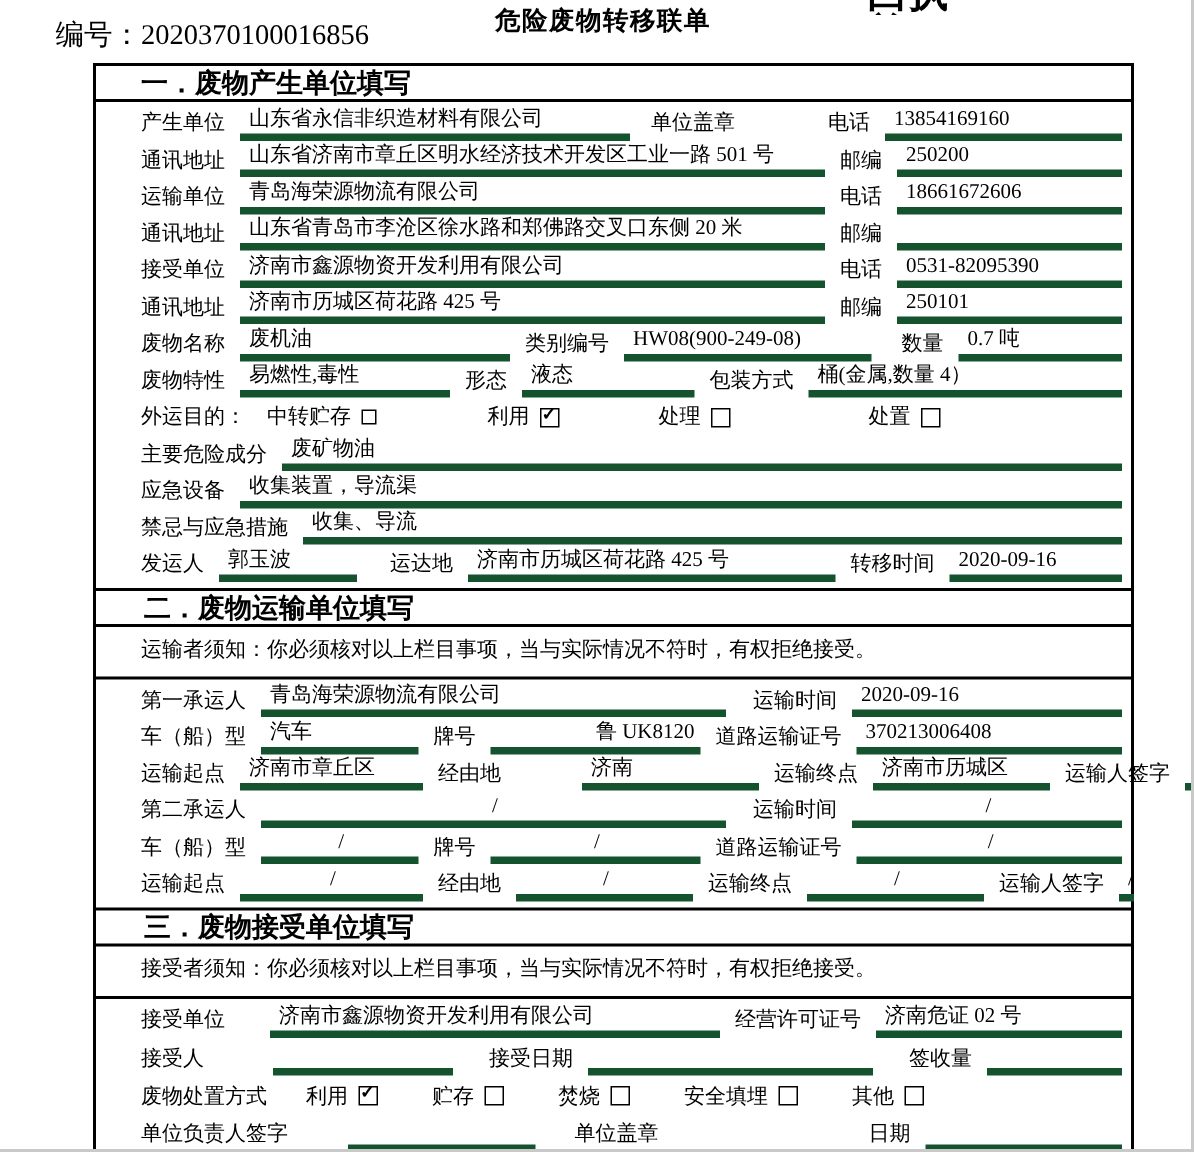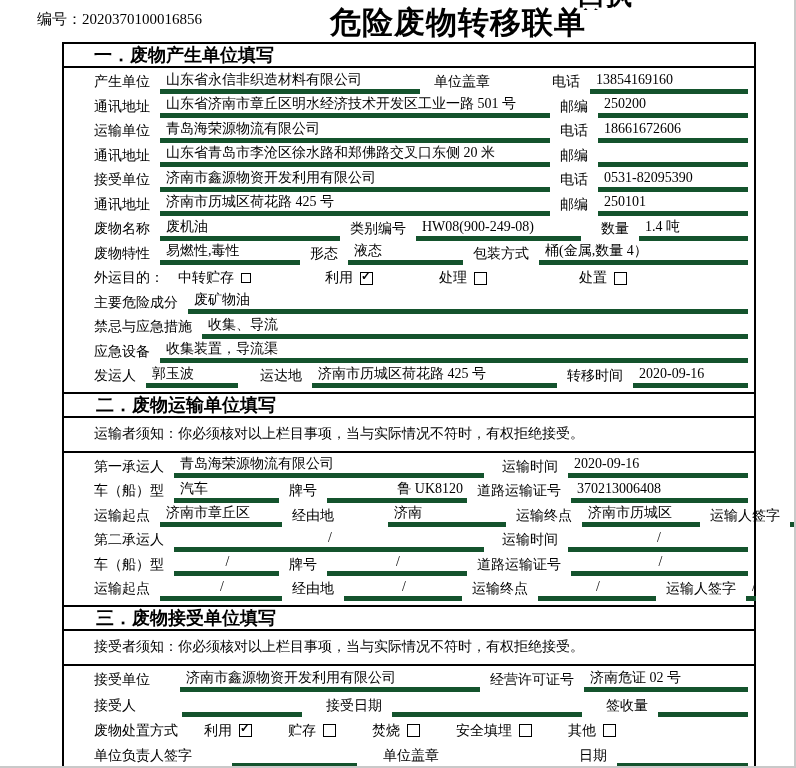--- a/index.html
+++ b/index.html
@@ -1,22 +1,22 @@
 <!DOCTYPE html>
 <html><head>
 <meta charset="utf-8">
 <style>
   html,body{margin:0;padding:0;background:#ffffff;}
   body{font-family:"Liberation Serif","DejaVu Serif",serif;color:#000;}
   #page{position:relative;width:796px;height:768px;background:#fff;overflow:hidden;
         border-right:2px solid #c9c9c9;border-bottom:2px solid #c9c9c9;box-sizing:border-box;}
   
   #hdr{position:relative;height:42px;}
-  #serial{position:absolute;left:37px;top:10px;font-size:15px;white-space:pre;}
-  #title{position:absolute;left:330px;top:2px;font-size:31px;font-weight:bold;letter-spacing:1px;}
+  #serial{position:absolute;left:37px;top:10px;font-size:19px;white-space:pre;}
+  #title{position:absolute;left:330px;top:2px;font-size:17px;font-weight:bold;letter-spacing:1px;}
   #corner-clip{position:absolute;top:0;left:578px;width:78px;height:10px;overflow:hidden;}
   #corner-clip span{display:block;font-weight:bold;font-size:26px;line-height:26px;margin-top:-17px;letter-spacing:2px;}
   
   #form-table{margin-left:62px;width:694px;border:2px solid #000;box-sizing:border-box;background:#fff;font-size:14px;}
   .sec-header{font-weight:bold;font-size:18px;padding:3px 8px 3px 30px;border-bottom:2px solid #000;line-height:16px;}
   .section:not(:first-child) .sec-header{border-top:2px solid #000;padding-left:32px;}
   .notice{padding:8px 8px 9px 30px;border-bottom:2px solid #000;line-height:16px;}
   .sec-body{padding:2px 6px 3px 30px;}
   .frow{display:flex;align-items:center;height:24.5px;}
   .section:nth-child(3) .frow{height:25.4px;}
@@ -85,21 +85,21 @@
             <span class="val" style="width: 380px;">济南市历城区荷花路 425 号</span>
             <span class="lbl">邮编</span>
             <span class="val fill">250101</span>
           </div>
           <div class="frow">
             <span class="lbl">废物名称</span>
             <span class="val" style="width: 170px;">废机油</span>
             <span class="lbl">类别编号</span>
             <span class="val" style="width: 155px;">HW08(900-249-08)</span>
             <span class="lbl" style="margin-left: 10px;">数量</span>
-            <span class="val fill">1.4 吨</span>
+            <span class="val fill">0.7 吨</span>
           </div>
           <div class="frow">
             <span class="lbl">废物特性</span>
             <span class="val" style="width: 130px;">易燃性,毒性</span>
             <span class="lbl">形态</span>
             <span class="val" style="width: 105px;">液态</span>
             <span class="lbl">包装方式</span>
             <span class="val fill">桶(金属,数量  4）</span>
           </div>
           <div class="frow">
@@ -121,26 +121,26 @@
             <span class="chk" style="margin-left: 92px;">
               <span class="chkt">处置</span>
               <span class="box"></span>
             </span>
           </div>
           <div class="frow">
             <span class="lbl">主要危险成分</span>
             <span class="val fill">废矿物油</span>
           </div>
           <div class="frow">
+            <span class="lbl">应急设备</span>
+            <span class="val fill">收集装置，导流渠</span>
+          </div>
+          <div class="frow">
             <span class="lbl">禁忌与应急措施</span>
             <span class="val fill">收集、导流</span>
-          </div>
-          <div class="frow">
-            <span class="lbl">应急设备</span>
-            <span class="val fill">收集装置，导流渠</span>
           </div>
           <div class="frow">
             <span class="lbl">发运人</span>
             <span class="val" style="width: 82px;">郭玉波</span>
             <span class="lbl" style="margin-left: 12px;">运达地</span>
             <span class="val" style="width: 235px;">济南市历城区荷花路 425 号</span>
             <span class="lbl">转移时间</span>
             <span class="val fill">2020-09-16</span>
           </div>
         </div>

